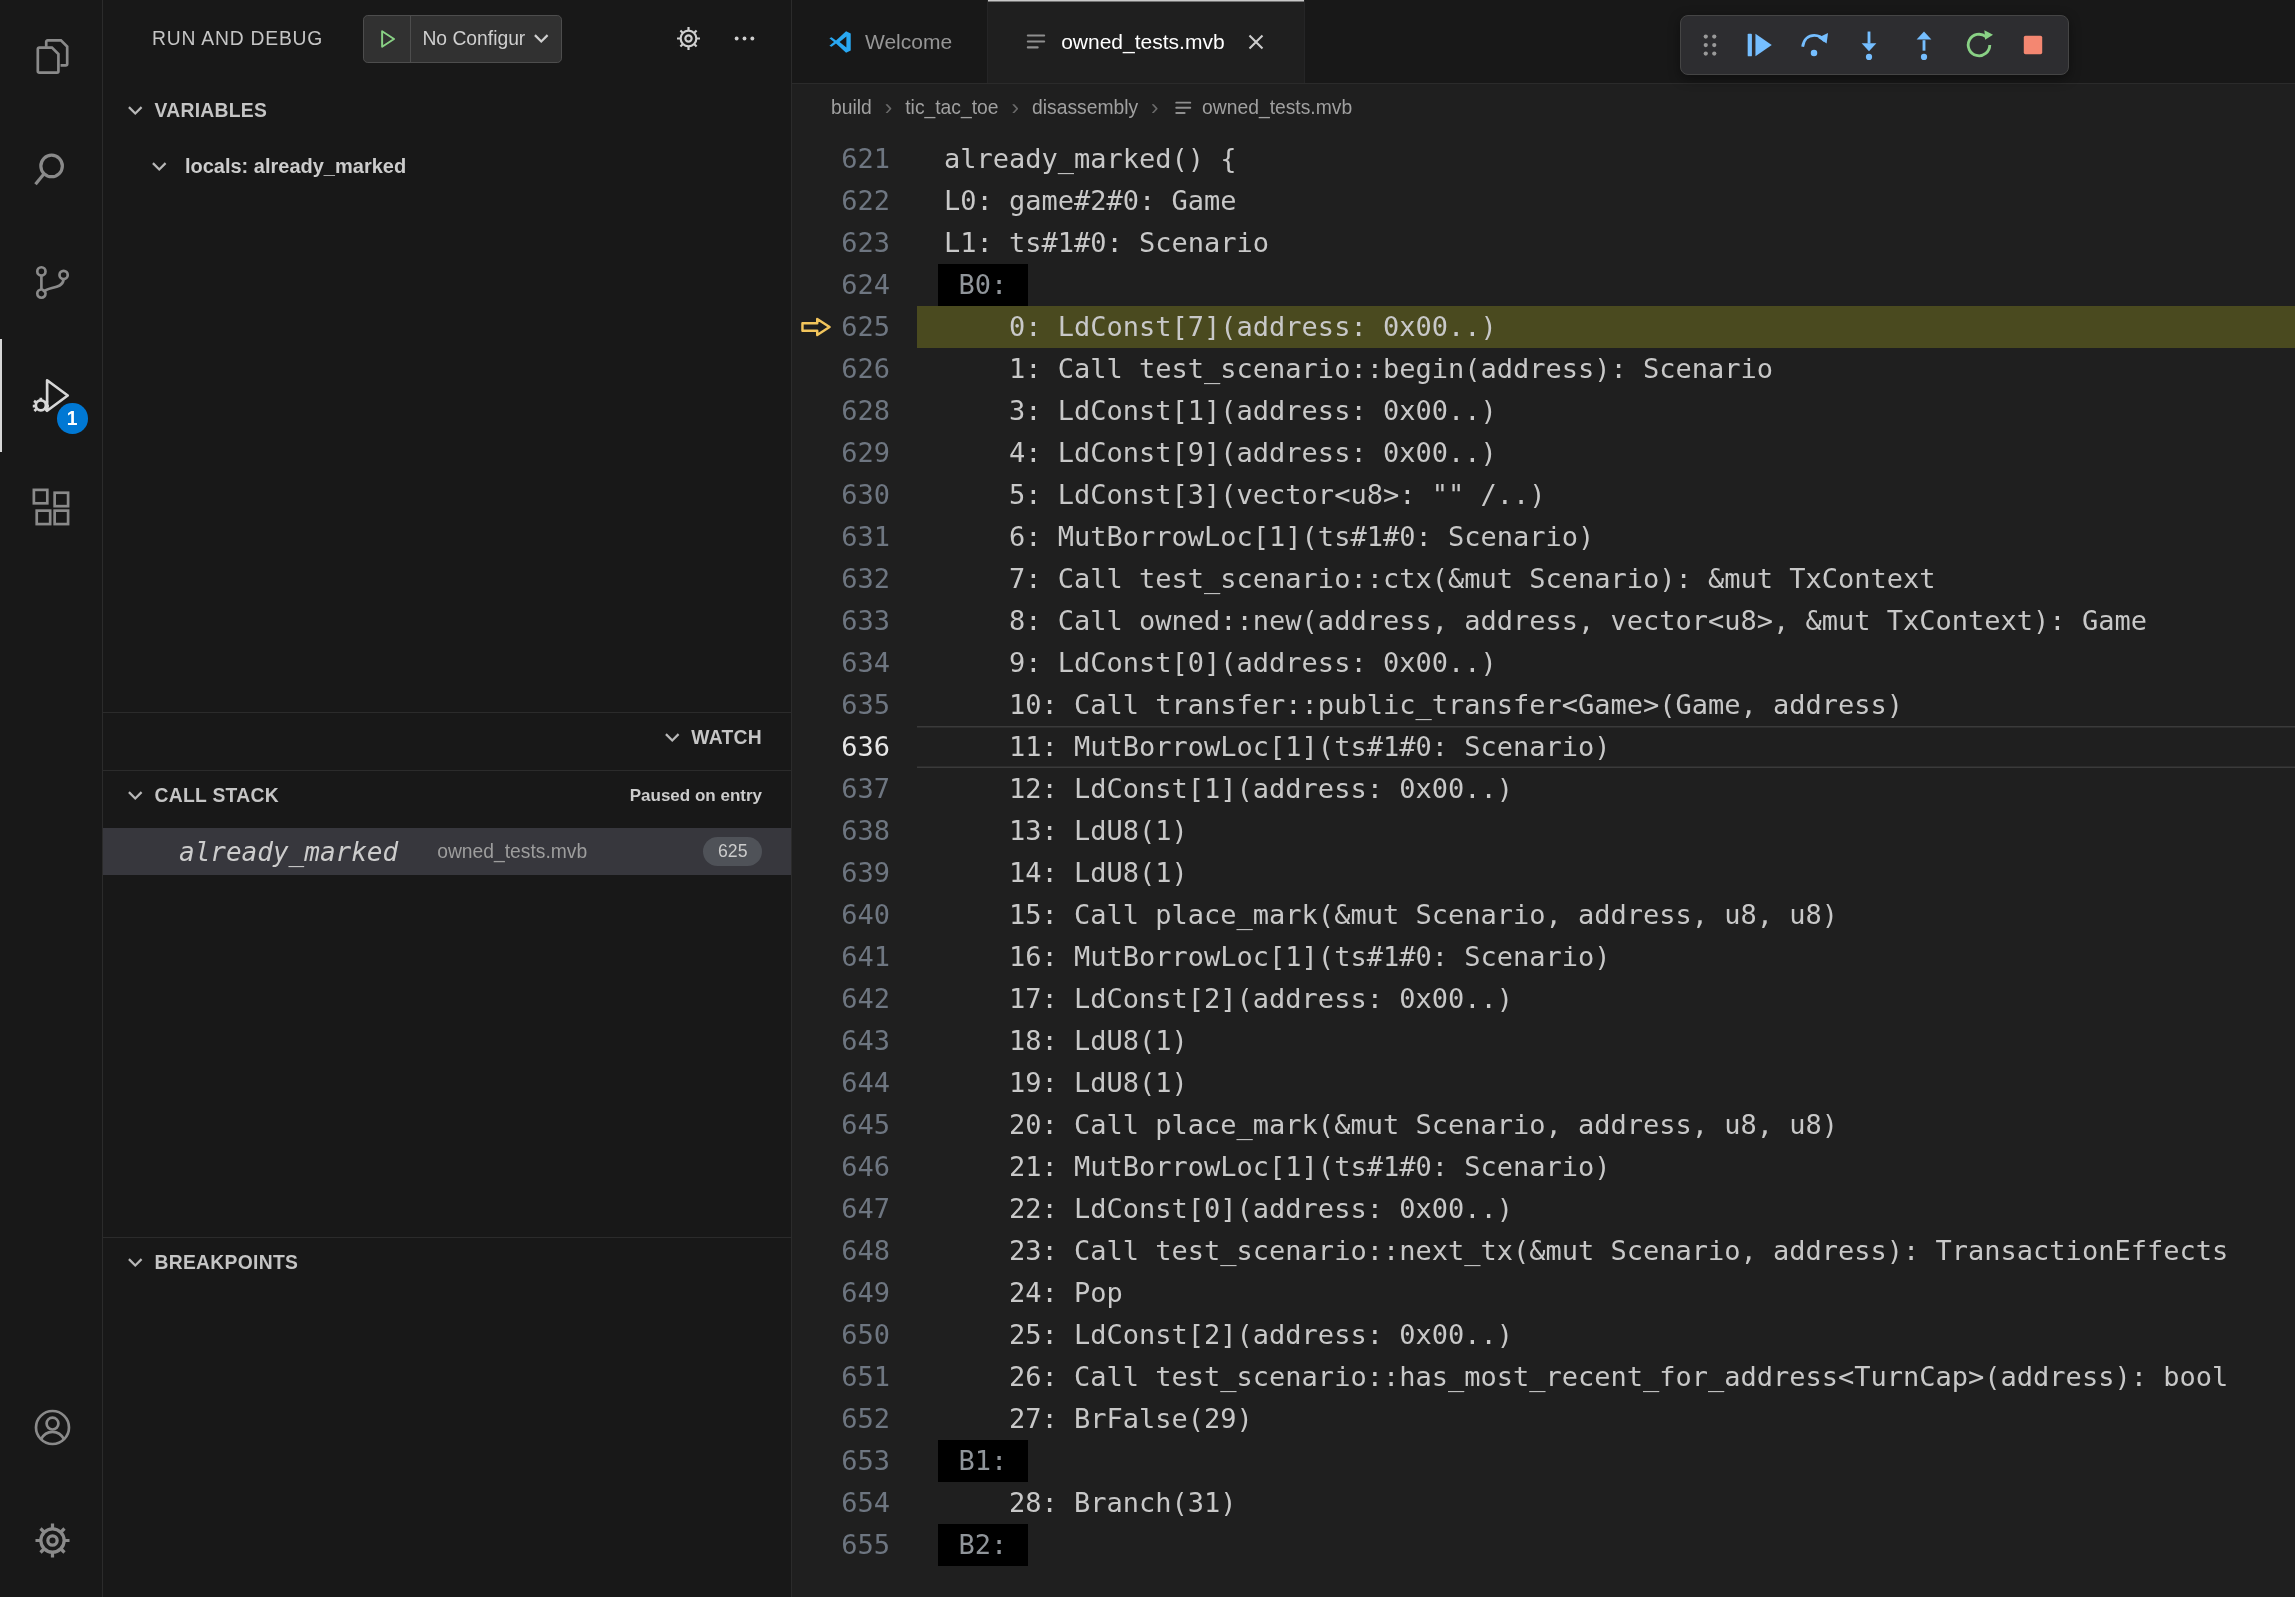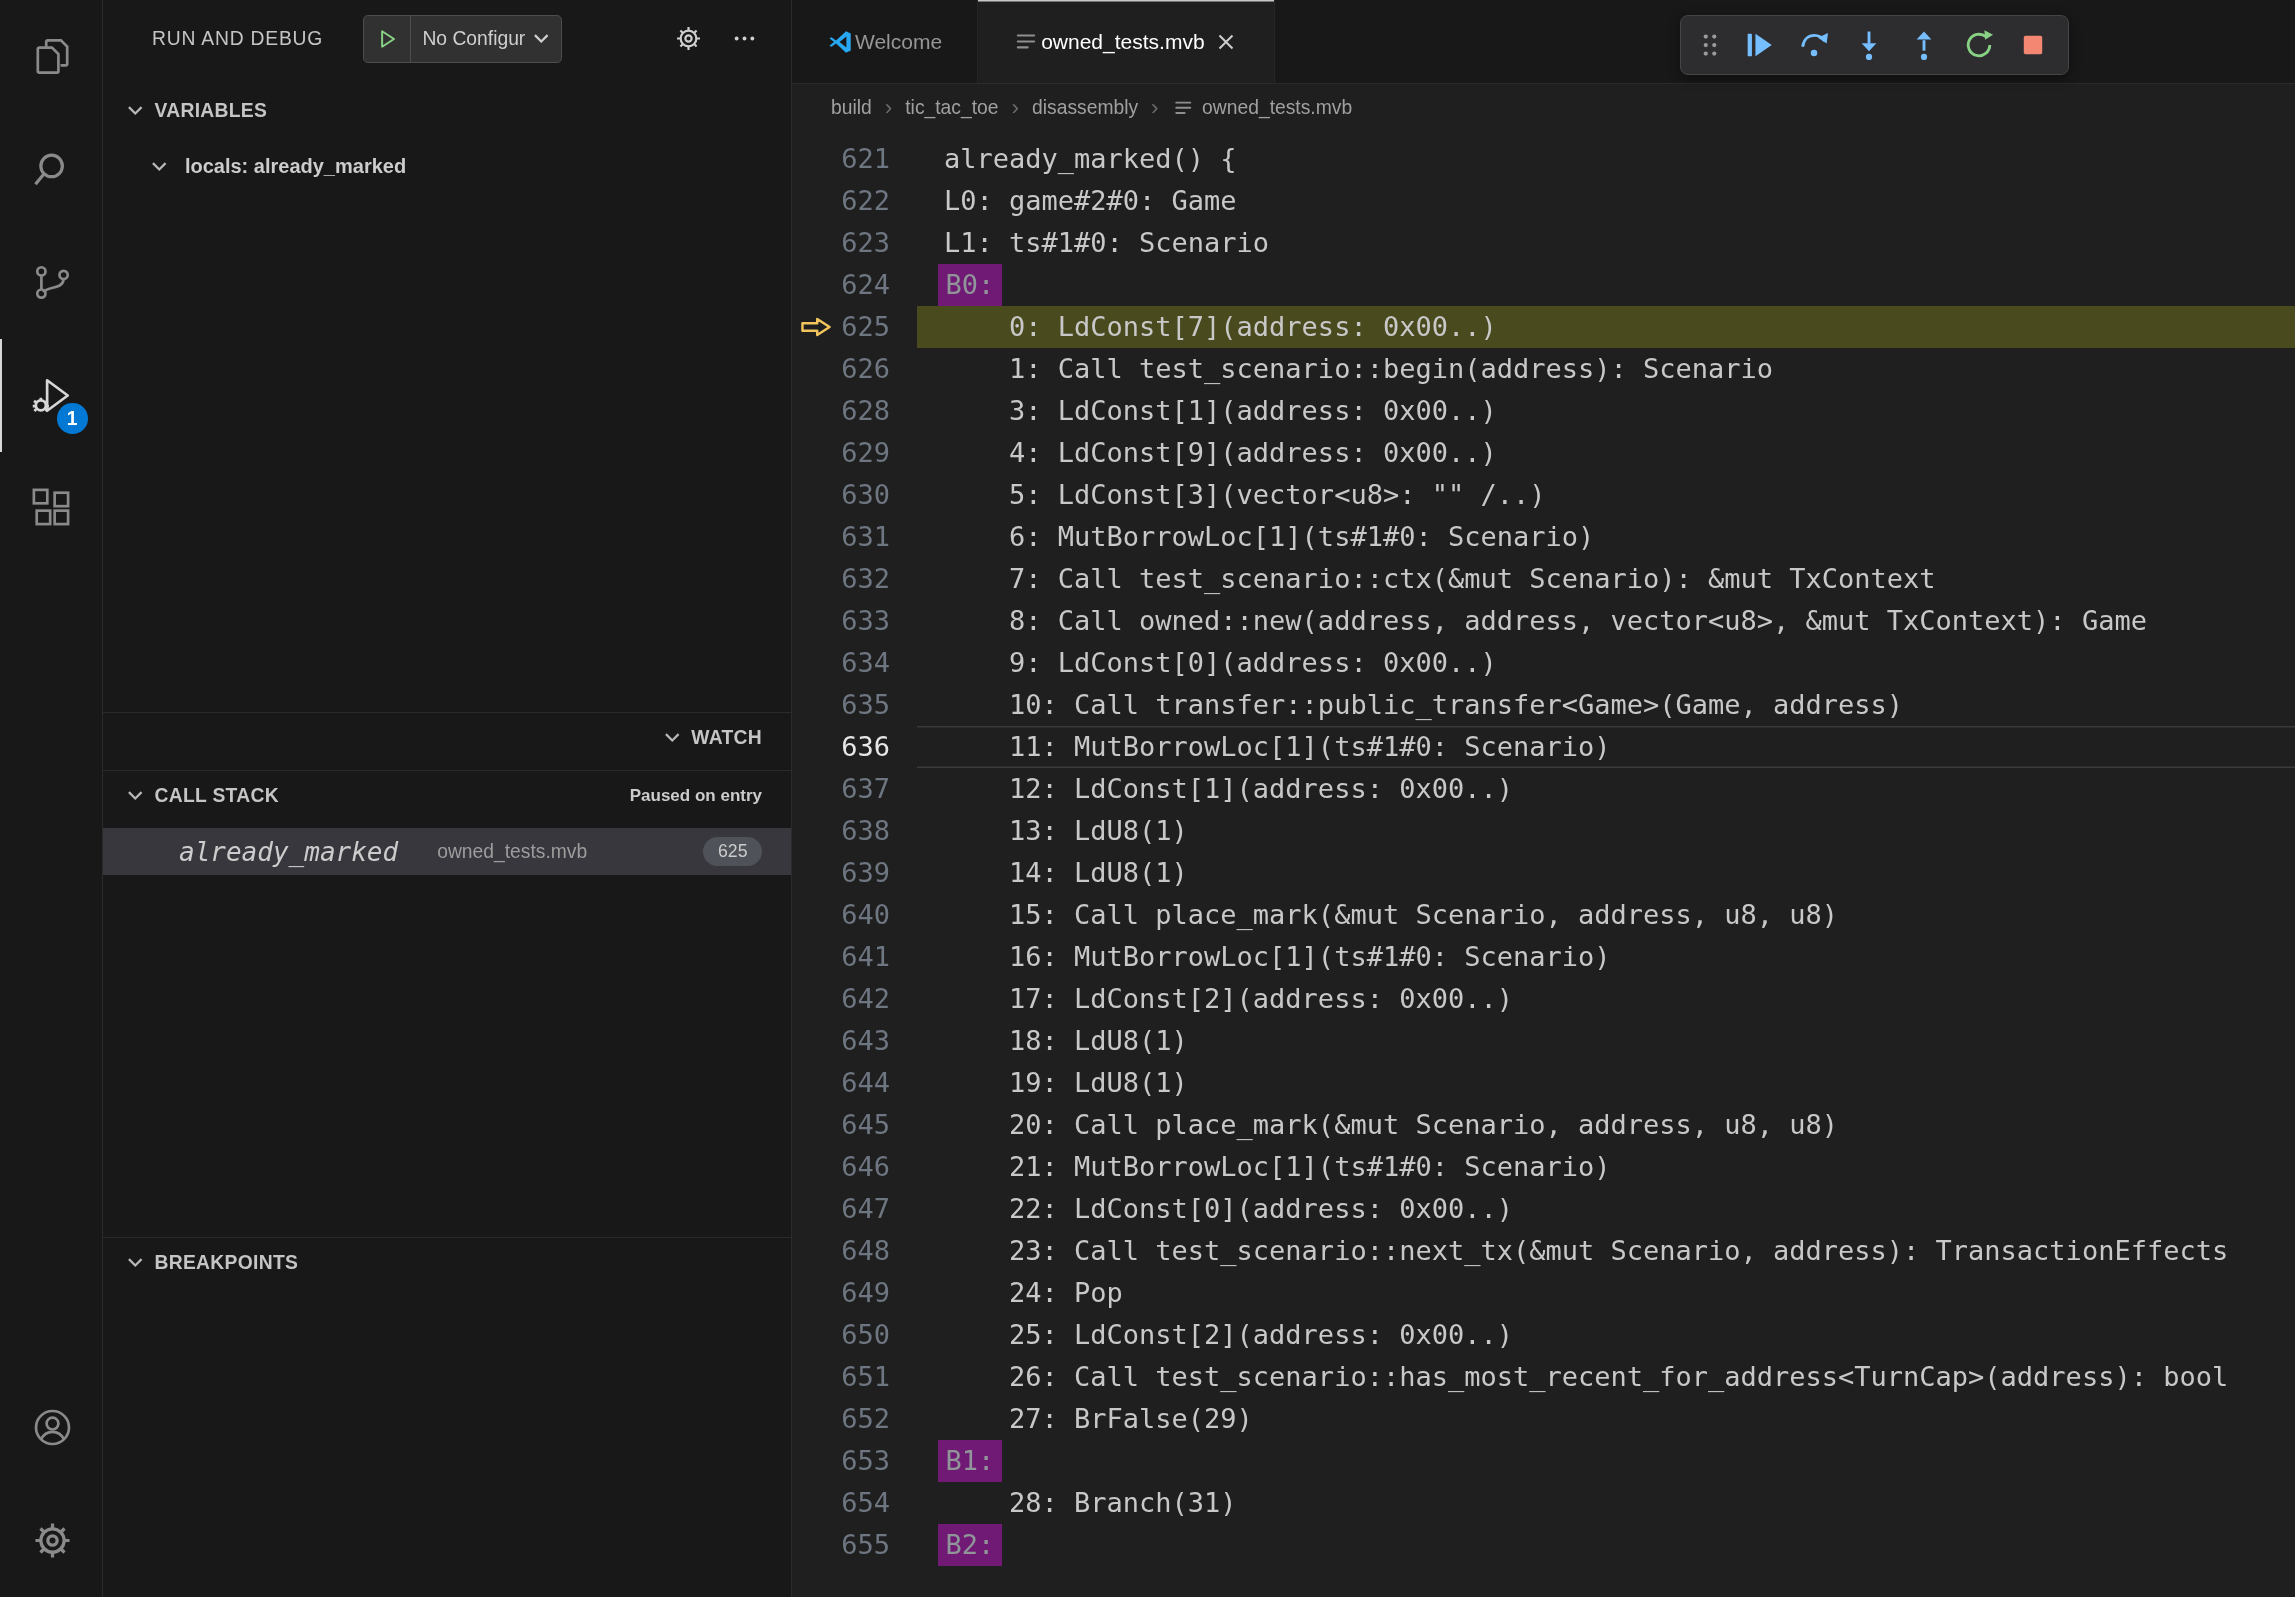--- a/index.html
+++ b/index.html
@@ -41,21 +41,21 @@
 .mt-callstack{}
 .mt-breakpoints{margin-top:354px;}
 .frame-row{flex:none;height:47px;display:flex;align-items:center;background:#37373d;padding:0 29px 0 76px;cursor:pointer;}
 .frame-name{font-family:"DejaVu Sans Mono",monospace;font-style:italic;font-size:26px;color:#cccccc;}
 .frame-file{font-size:19.3px;color:#9d9d9d;margin-left:39px;}
 .frame-line-badge{margin-left:auto;background:#4f5258;color:#cccccc;font-size:17.7px;border-radius:16px;padding:4px 14.5px;}
 
 
 .editor{flex:1;display:flex;flex-direction:column;background:#1f1f1f;position:relative;min-width:0;}
 .tab-bar{height:84px;flex:none;background:#181818;display:flex;border-bottom:0.8px solid #2b2b2b;}
-.tab{display:flex;align-items:center;gap:2px;padding:0 35px;font-size:21px;color:#969696;background:#181818;border-right:0.8px solid #252526;cursor:pointer;position:relative;white-space:nowrap;}
+.tab{display:flex;align-items:center;gap:12px;padding:0 35px;font-size:21px;color:#969696;background:#181818;border-right:0.8px solid #252526;cursor:pointer;position:relative;white-space:nowrap;}
 .tab .icon{width:26px;height:26px;}
 .tab.active{background:#1f1f1f;color:#ffffff;box-shadow:inset 0 1.6px 0 #c8c8c8;}
 .tab-close{width:24px;height:24px;color:#cccccc;margin-left:6.4px;}
 .tab-icon-logo{color:#29a8f2;}
 .tab-icon-file{color:#8f8f8f;}
 
 .debug-toolbar{position:absolute;top:14.5px;left:888px;height:60px;display:flex;align-items:center;gap:4.8px;padding:0 9.7px;background:#2d2d30;border:0.8px solid #454545;border-radius:8px;box-shadow:0 3.2px 11.3px rgba(0,0,0,.4);z-index:5;}
 .tb-btn{width:50px;height:50px;display:flex;align-items:center;justify-content:center;border-radius:6.4px;cursor:pointer;}
 .tb-btn .icon{width:34px;height:34px;}
 .tb-drag{color:#9a9a9a;cursor:grab;width:39px;}
@@ -69,21 +69,21 @@
 .crumb-sep{margin:0 13px;color:#6a6a6a;font-size:22.5px;}
 
 .code{flex:1;padding-top:6.4px;font-family:"DejaVu Sans Mono",monospace;font-size:27px;line-height:42px;color:#c8c8c8;overflow:hidden;}
 .code-line{display:flex;height:42px;}
 .gutter{width:125px;flex:none;display:flex;align-items:center;justify-content:flex-end;padding-right:27px;color:#6e7681;position:relative;cursor:pointer;}
 .exec-arrow{position:absolute;left:8px;top:50%;transform:translateY(-50%);width:32px;height:22.5px;color:#f2c55c;}
 .line-content{flex:1;padding-left:27px;white-space:pre;cursor:text;min-width:0;}
 .code-line.exec .line-content{background:#4a4a1f;}
 .code-line.current .gutter{color:#e6e6e6;}
 .code-line.current .line-content{box-shadow:inset 0 1.6px 0 #3a3a3a, inset 0 -1.6px 0 #3a3a3a;}
-.chip{display:inline-block;background:#701a75;color:#90959a;padding:0 8px;margin-left:-6.4px;}
+.chip{display:inline-block;background:#000000;color:#90959a;padding:0 21px;margin-left:-6.4px;}
 </style>
 </head>
 <body>
 
 <div id="app">
 
   <nav class="activity-bar">
     <div class="ab-group" id="ab-top">
         <div class="ab-item">
           <span class="icon">

